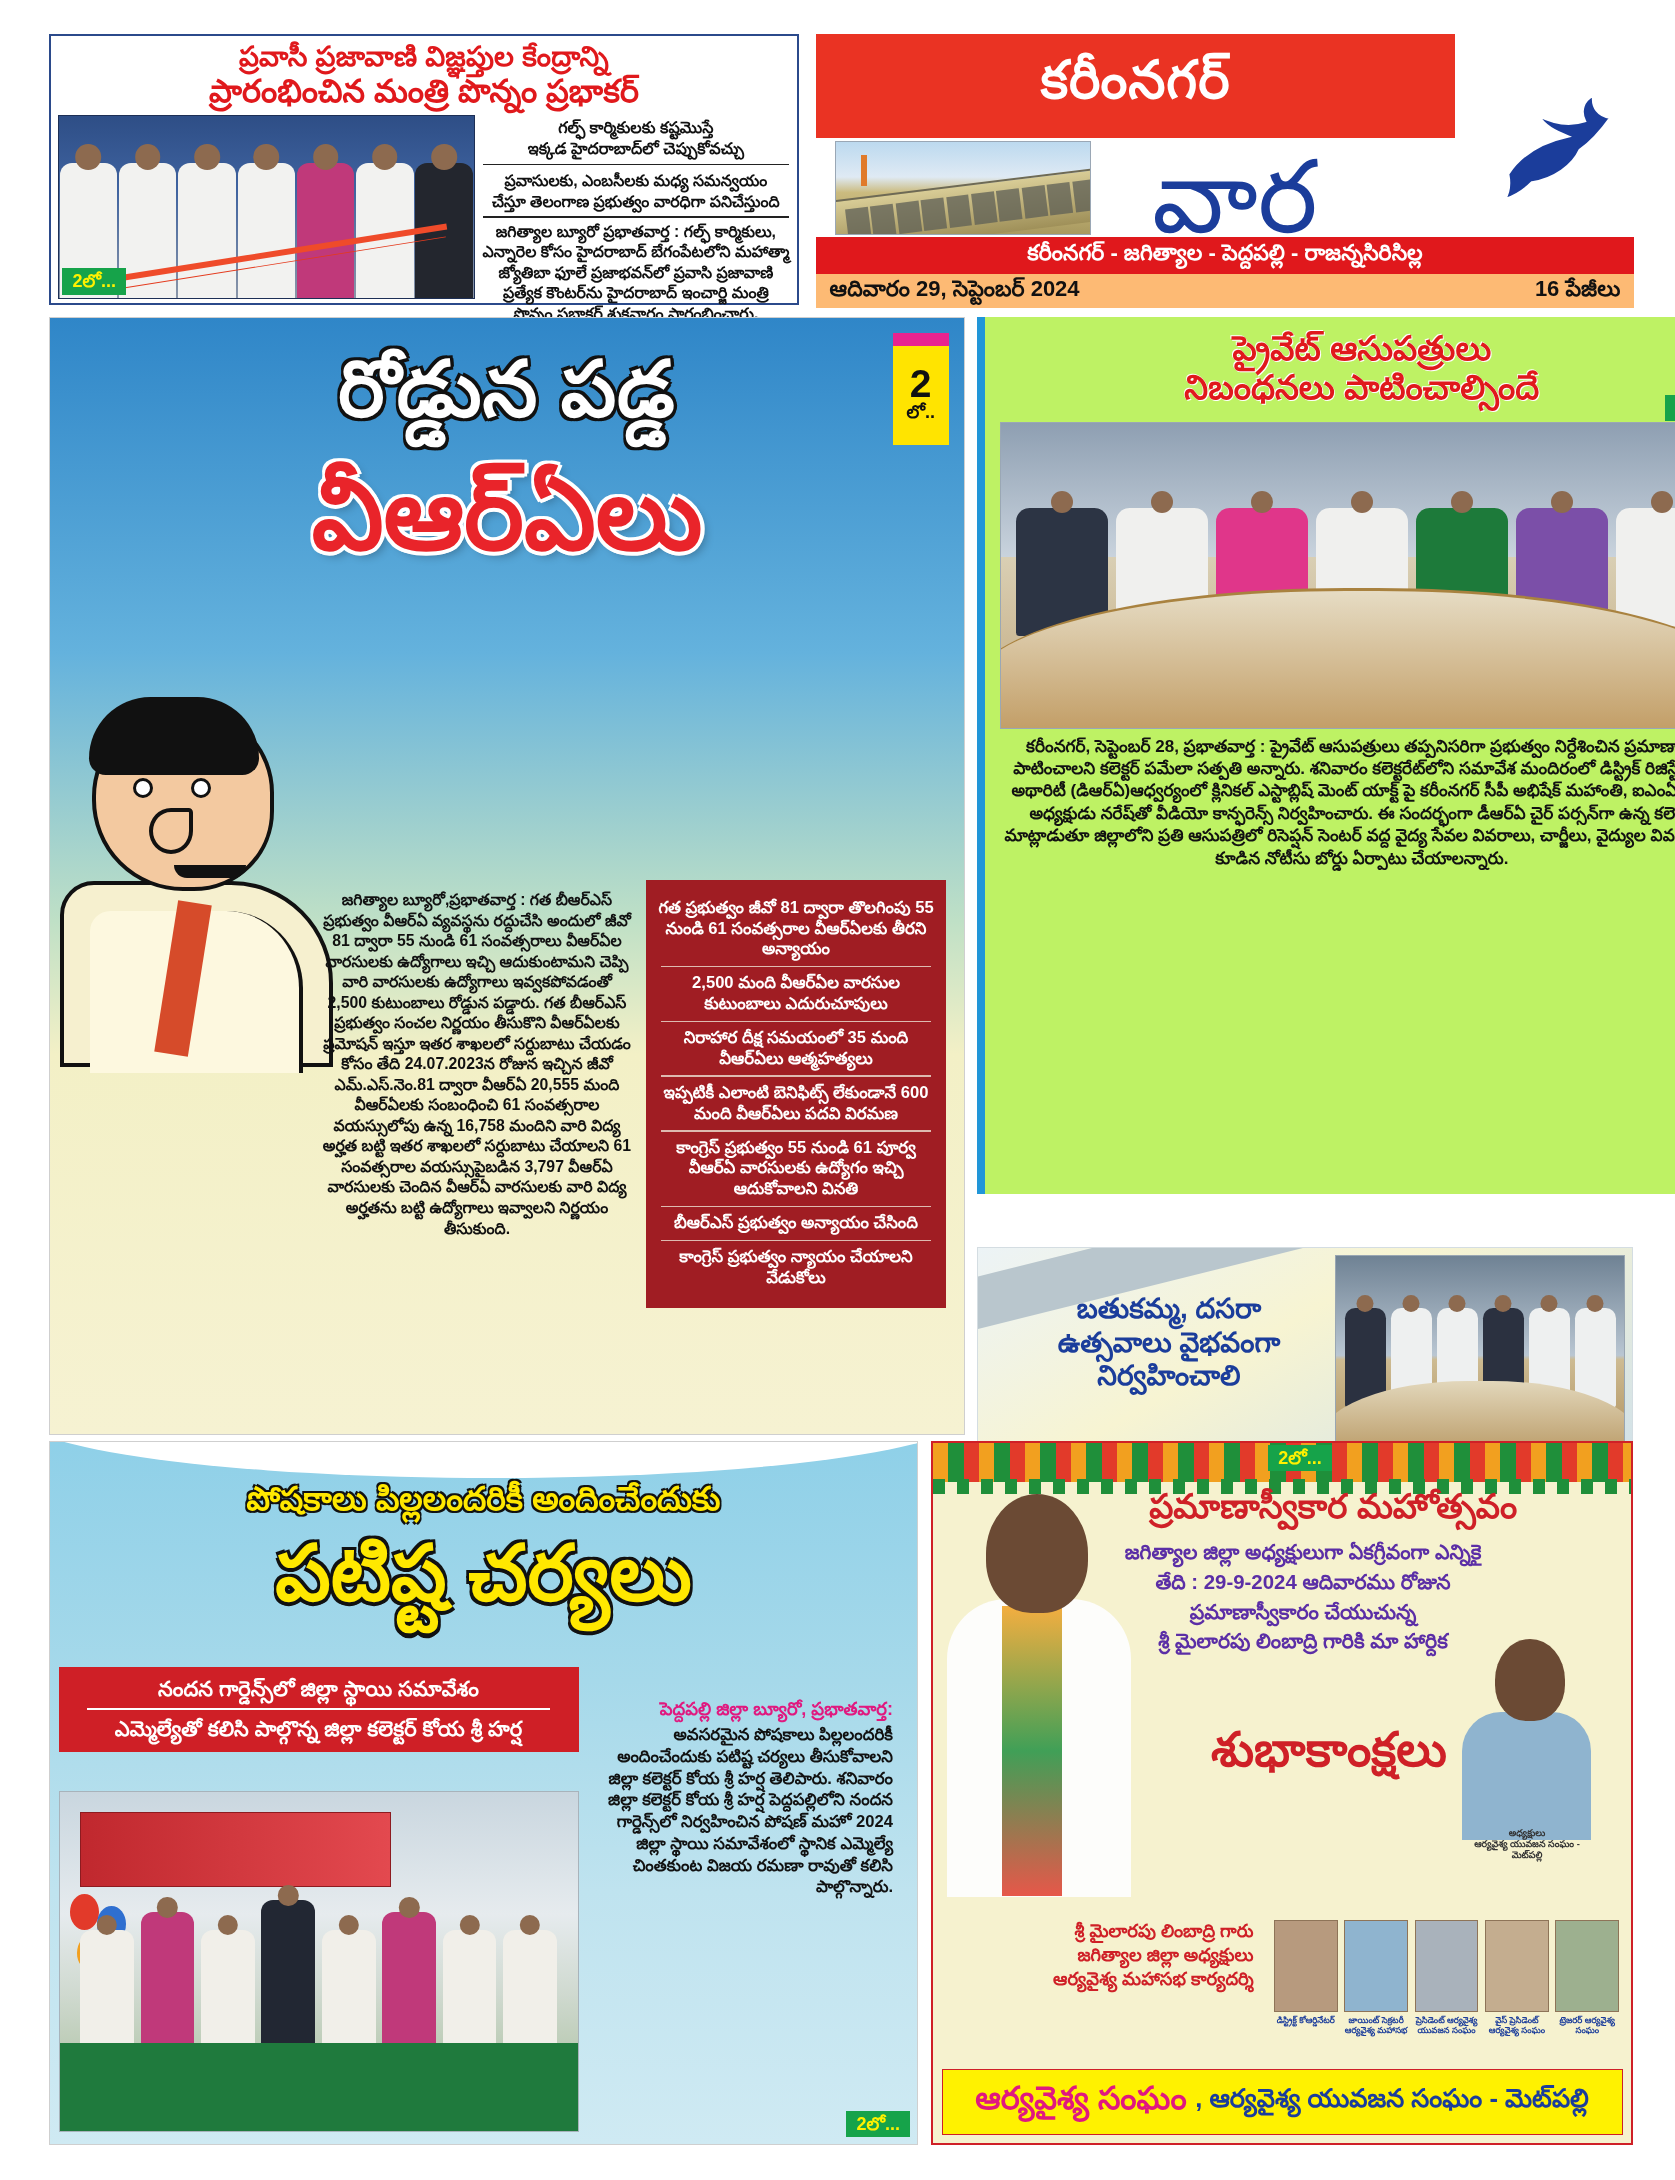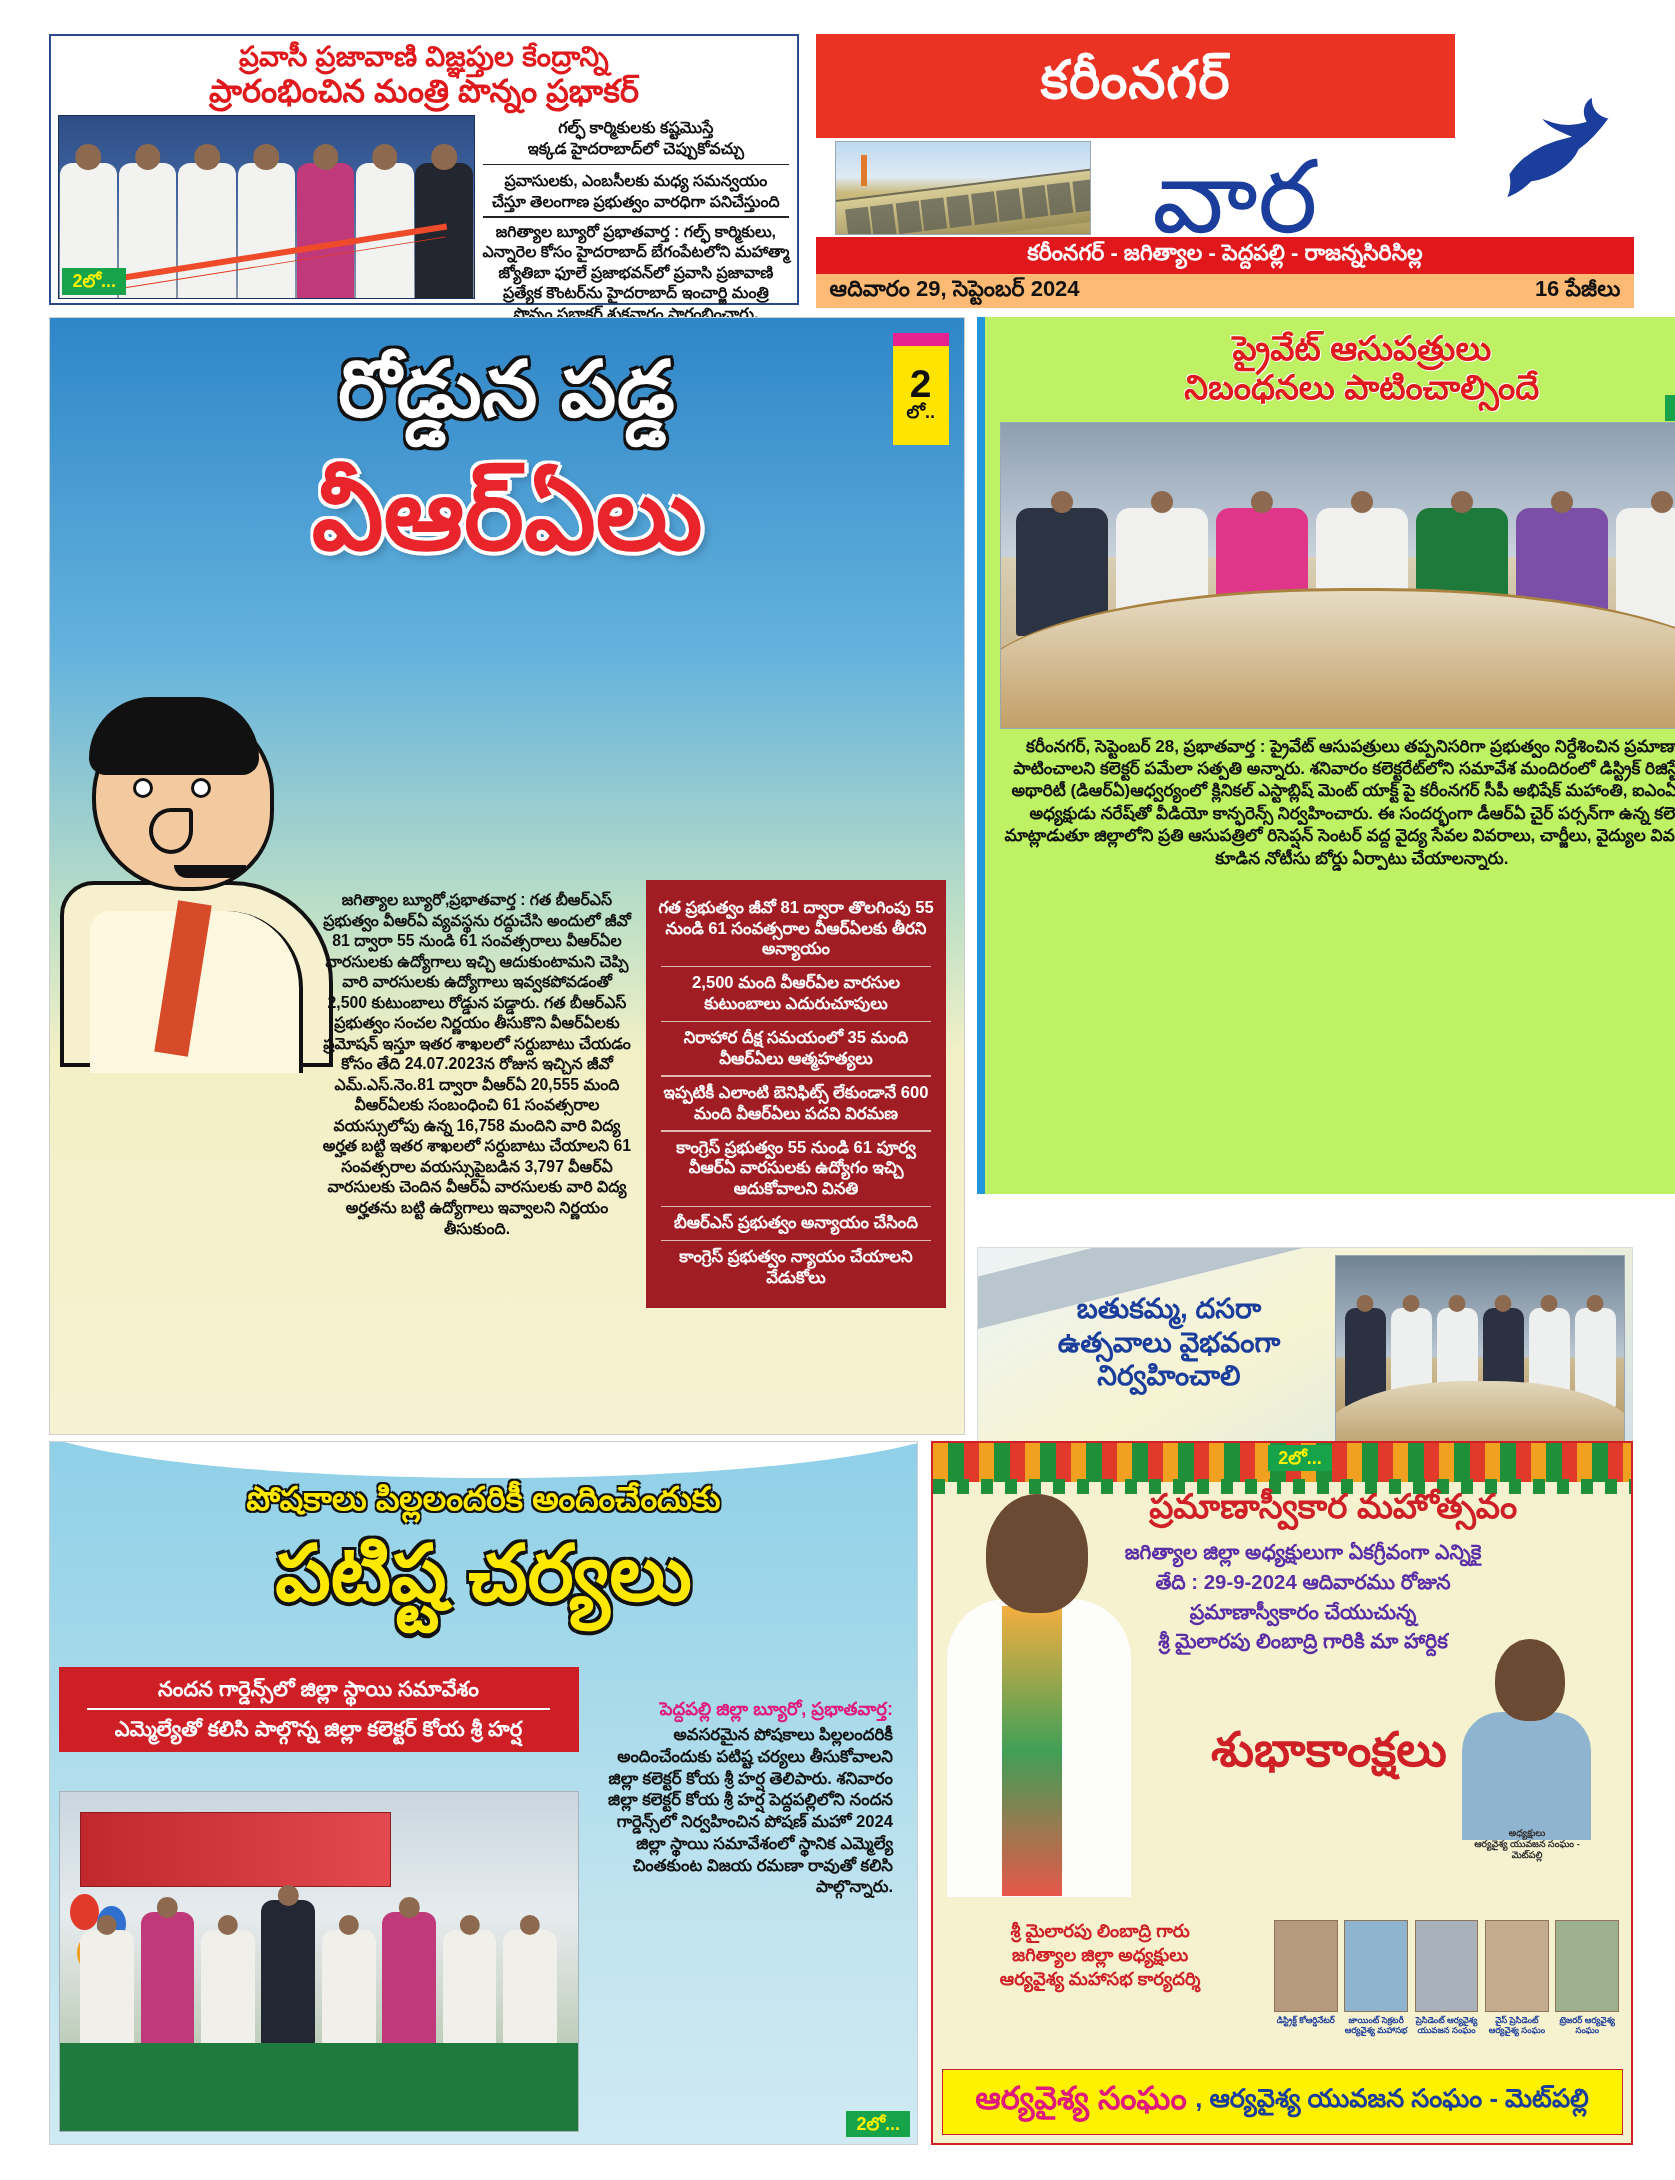--- a/index.html
+++ b/index.html
@@ -299,21 +299,21 @@
   .adv-man2 {
     position:absolute; right:36px; top:196px; width:136px; height:196px;
   }
   .adv-man2 .h { position:absolute; left:36px; top:0; width:70px; height:82px;
     background:#6b4a34; border-radius:50% 50% 44% 44%; }
   .adv-man2 .b { position:absolute; left:3.4px; top:73px; width:129px; height:128px;
     background:#8fb4cf; border-radius:39px 39px 0 0; }
   .adv-man2 .cap { position:absolute; left:0; right:0; bottom:-25.6px; text-align:center;
     font-size:9.4px; color:#333; line-height:1.2; font-weight:bold; }
   .adv-name {
-    position:absolute; left:13.6px; top:477px; width:307px; text-align:center;
+    position:absolute; left:13.6px; top:477px; width:307px; text-align:right;
     font-size:18px; font-weight:bold; color:#cf2027; line-height:1.32;
   }
   .adv-row {
     position:absolute; left:341px; right:12px; top:477px; height:145px; display:flex; gap:6.8px;
   }
   .adv-row .card { flex:1; text-align:center; }
   .adv-row .card .ph { width:100%; height:92px; background:#b79a7e; border:0.9px solid #8e7458; }
   .adv-row .card .ph.c2 { background:#8fb4cf; } .adv-row .card .ph.c3 { background:#a9b2bb; }
   .adv-row .card .ph.c4 { background:#c4ad8f; } .adv-row .card .ph.c5 { background:#9db08f; }
   .adv-row .card .nm { font-size:8.5px; font-weight:bold; color:#1b3d9b; line-height:1.18; margin-top:2.6px; }

